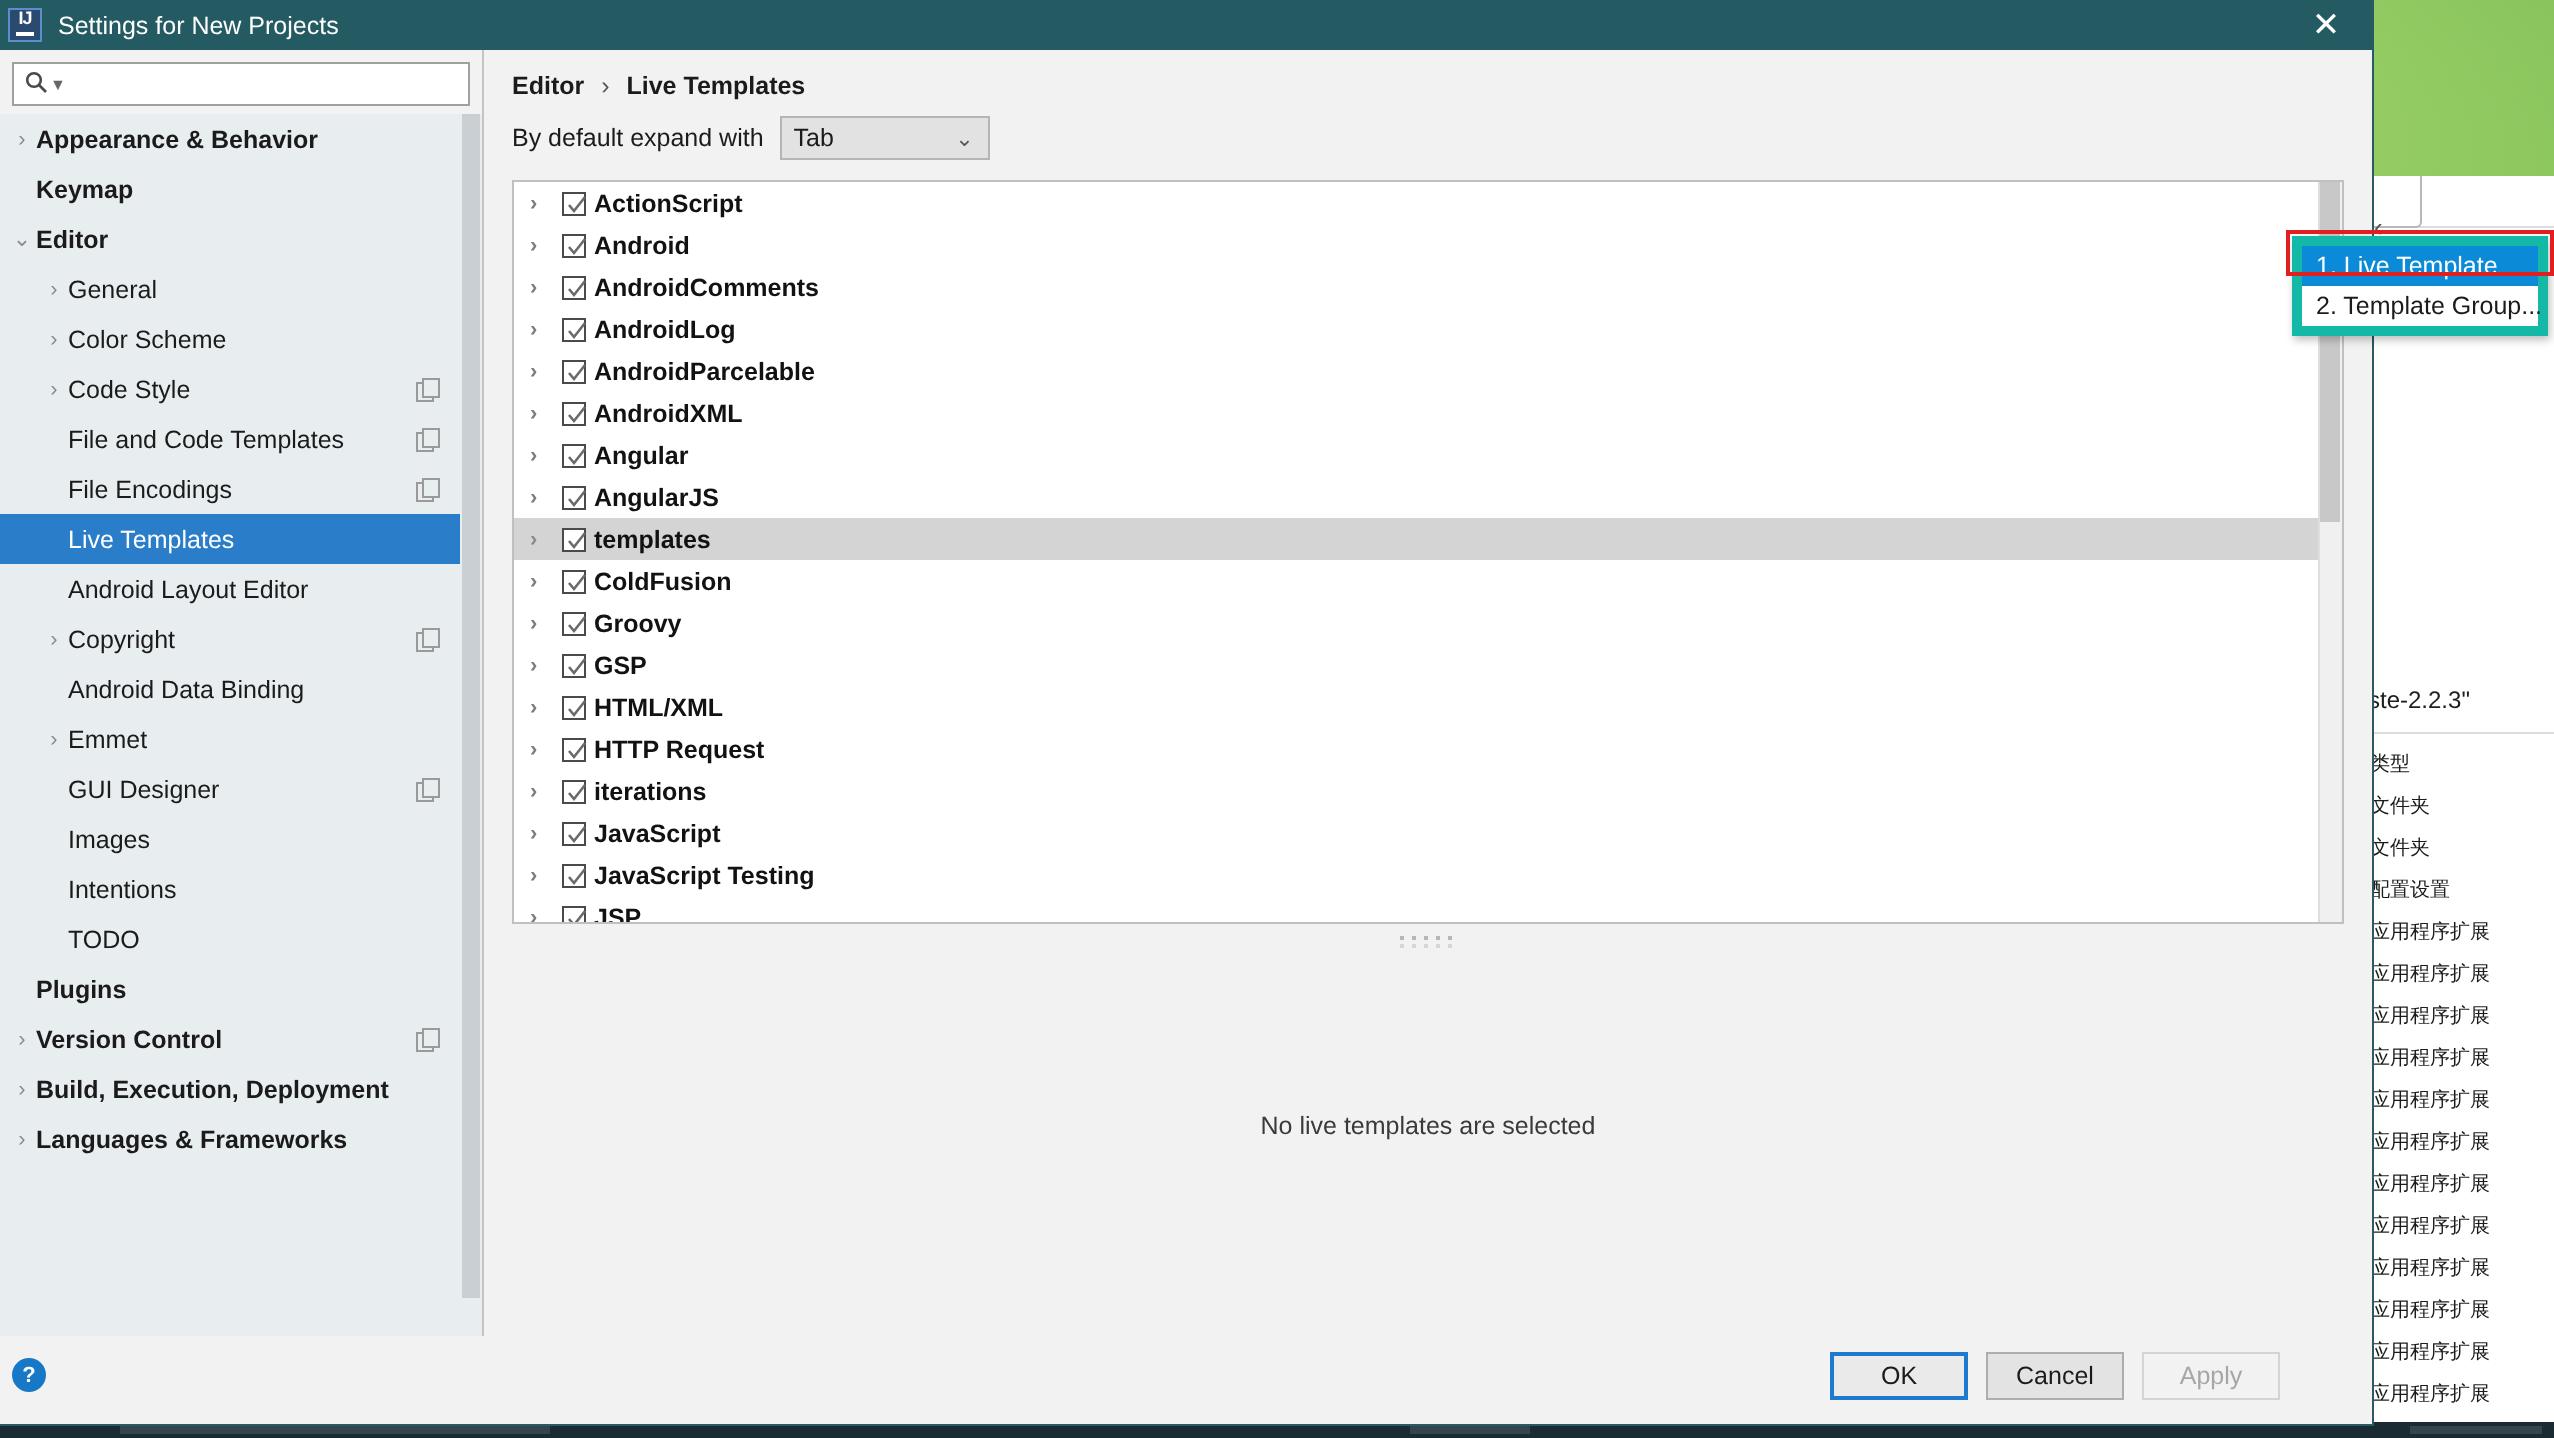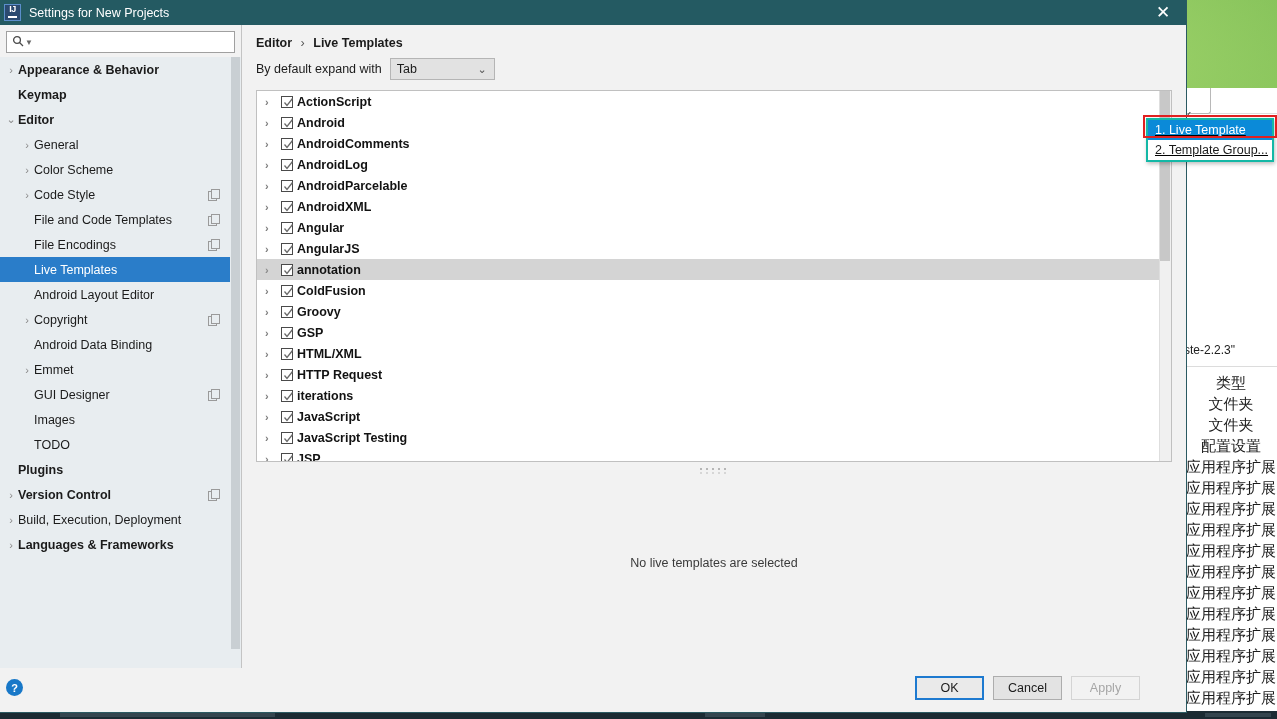--- a/index.html
+++ b/index.html
@@ -42,23 +42,22 @@
     position: absolute; left: 3px; top: 255px;
     font-size: 12px; color: #202020; white-space: nowrap;
     font-family: "Liberation Sans", sans-serif;
   }
   #bg-window .bw-sep {
     position: absolute; left: 0; right: 0; top: 278px; height: 1px; background: #dcdcdc;
   }
   #bg-window .bw-list { position: absolute; left: 0; top: 284px; right: 0; }
   #bg-window .bw-item {
     height: 21px; line-height: 21px; padding-left: 4px;
-    font-size: 15px; color: #1b1b1b; white-space: nowrap;
-    font-family: "Liberation Sans", sans-serif;
-    text-align: center;
+    font-size: 10px; color: #1b1b1b; white-space: nowrap;
+    font-family: "Liberation Sans", sans-serif;
   }
 
   
   #taskbar {
     position: absolute; left: 0; bottom: 0; width: 1277px; height: 8px;
     background: #1b2b33;
   }
   #taskbar .tb-seg { position: absolute; top: 2px; height: 4px; background: #34454e; }
 
   
@@ -251,23 +250,22 @@
     align-items: center; justify-content: center; cursor: pointer;
     font-family: "Liberation Sans", sans-serif;
     background: #e3e3e3; border: 1px solid #adadad; color: #1b1b1b;
   }
   .dbtn.primary { border: 2px solid #1e7ad0; background: #eaeaea; }
   .dbtn.disabled { color: #a6a6a6; background: #f2f2f2; border-color: #d4d4d4; }
 
   
   #popup {
     position: absolute; left: 1146px; top: 118px; width: 128px;
-    background: #ffffff; border: 2px solid #14b8a6; z-index: 50;
+    background: #ffffff; border: 5px solid #14b8a6; z-index: 50;
     box-shadow: 1px 2px 4px rgba(0,0,0,0.25);
-    text-decoration: underline;
   }
   .pitem {
     height: 20px; line-height: 20px; padding-left: 7px; font-size: 12.5px;
     color: #1b1b1b; white-space: nowrap; cursor: pointer;
     font-family: "Liberation Sans", sans-serif;
   }
   .pitem.hl { background: #0b8ad8; color: #ffffff; }
   #popup-annot {
     position: absolute; left: 1143px; top: 115px; width: 134px; height: 23px;
     border: 2px solid #e02020; z-index: 60; pointer-events: none;
@@ -402,34 +400,38 @@
               <span class="arrow"></span>
               <span class="lbl">GUI Designer</span>
               <span class="copy-ico"></span>
             </div>
             <div class="tnode lvl1">
               <span class="arrow"></span>
               <span class="lbl">Images</span>
             </div>
             <div class="tnode lvl1">
               <span class="arrow"></span>
+              <span class="lbl">Intentions</span>
+            </div>
+            <div class="tnode lvl1">
+              <span class="arrow"></span>
               <span class="lbl">TODO</span>
             </div>
             <div class="tnode lvl0">
               <span class="arrow"></span>
               <span class="lbl" style="font-weight: bold;">Plugins</span>
             </div>
             <div class="tnode lvl0">
               <span class="arrow">›</span>
               <span class="lbl" style="font-weight: bold;">Version Control</span>
               <span class="copy-ico"></span>
             </div>
             <div class="tnode lvl0">
               <span class="arrow">›</span>
-              <span class="lbl" style="font-weight: normal;">Build, Execution, Deployment</span>
+              <span class="lbl" style="font-weight: bold;">Build, Execution, Deployment</span>
             </div>
             <div class="tnode lvl0">
               <span class="arrow">›</span>
               <span class="lbl" style="font-weight: bold;">Languages &amp; Frameworks</span>
             </div>
           </div>
         <div id="sb-scroll">
           <div id="sb-thumb"></div>
         </div>
       </div>
@@ -525,21 +527,21 @@
               </span>
               <span>AngularJS</span>
             </div>
             <div class="trow active">
               <span class="tarrow">›</span>
               <span class="cbx">
                 <svg width="11" height="11" viewBox="0 0 11 11">
                   <polyline points="1.5,5.5 4,8.5 9.5,1.5" fill="none" stroke="#6a6a6a" stroke-width="1.3"></polyline>
                 </svg>
               </span>
-              <span>annotation</span>
+              <span>templates</span>
             </div>
             <div class="trow">
               <span class="tarrow">›</span>
               <span class="cbx">
                 <svg width="11" height="11" viewBox="0 0 11 11">
                   <polyline points="1.5,5.5 4,8.5 9.5,1.5" fill="none" stroke="#6a6a6a" stroke-width="1.3"></polyline>
                 </svg>
               </span>
               <span>ColdFusion</span>
             </div>

